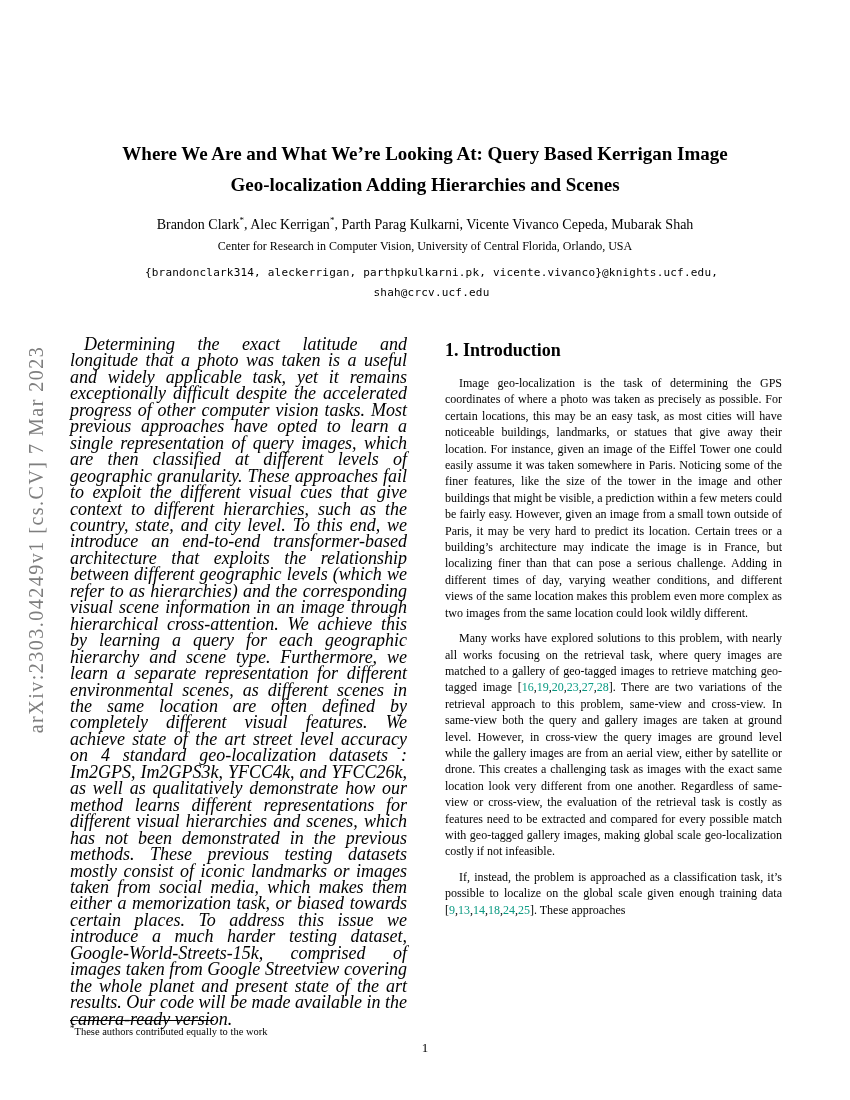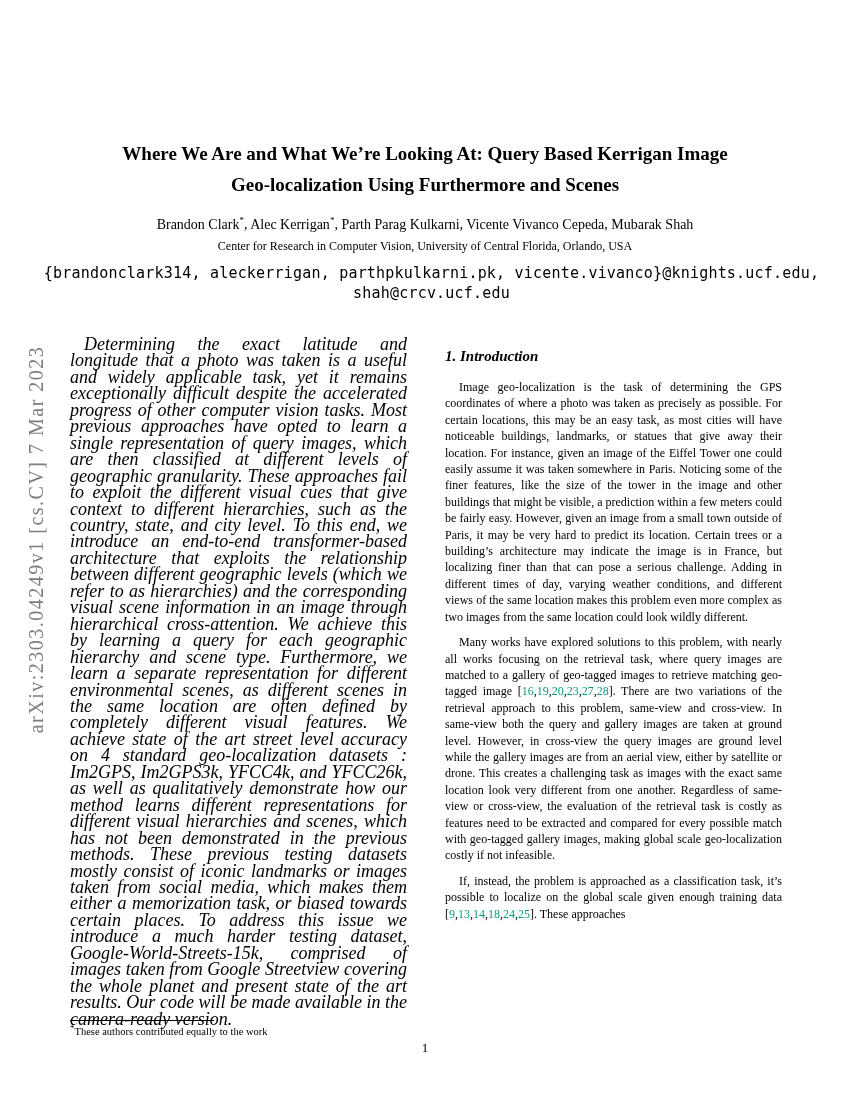--- a/index.html
+++ b/index.html
@@ -26,21 +26,21 @@
     white-space: nowrap;
   }
   .header { position: absolute; top: 138px; left: 0; width: 100%; text-align: center; }
   .title { margin: 0; font-size: 19px; font-weight: bold; line-height: 31px; }
   .title .tline { display: block; }
   .authors { margin-top: 17px; font-size: 14px; font-family: Liberation Serif, serif; }
   .affiliation { margin-top: 6px; font-size: 12px; }
   .emails {
     margin-top: 9px;
     font-family: "DejaVu Sans Mono", "Liberation Mono", monospace;
-    font-size: 15px;
+    font-size: 11px;
     line-height: 20px;
     letter-spacing: 0.2px;
     padding-left: 13px;
   }
   sup { font-size: 9px; line-height: 0; }
   .columns {
     position: absolute;
     top: 336px;
     left: 70px;
     width: 712px;
@@ -51,21 +51,21 @@
   .col { width: 337px; flex: 0 0 337px; }
   .abs-heading { margin: 0 0 13px 0; text-align: center; font-size: 14.5px; font-weight: bold; }
   .abstract-text {
     margin: 0;
     font-style: italic;
     font-size: 18px;
     line-height: 16.45px;
     text-align: justify;
     text-indent: 14px;
   }
-  .sec-heading { margin: 12px 0 14px 0; font-size: 15px; font-weight: bold; font-style: italic; }
+  .sec-heading { margin: 4px 0 14px 0; font-size: 18px; font-weight: bold; }
   .body-par {
     margin: 0 0 9px 0;
     font-size: 12px;
     line-height: 16.4px;
     text-align: justify;
     text-indent: 14px;
   }
   .cite { color: var(--cite-color, #089981); cursor: pointer; }
   .footnote-block { position: absolute; left: 70px; top: 1020px; width: 337px; }
   .footnote-rule { width: 144px; border-top: 1px solid #000; margin-bottom: 5px; }
@@ -75,21 +75,21 @@
 </head>
 <body>
 
 <div class="page">
 
   <div class="watermark">arXiv:2303.04249v1  [cs.CV]  7 Mar 2023</div>
 
   <header class="header">
     <h1 class="title">
       <span class="tline">Where We Are and What We’re Looking At: Query Based Kerrigan Image</span>
-      <span class="tline">Geo-localization Using Furthermore and Scenes</span>
+      <span class="tline">Geo-localization Adding Hierarchies and Scenes</span>
     </h1>
     <div class="authors"><span>Brandon Clark</span><sup>*</sup><span>, Alec Kerrigan</span><sup>*</sup><span>, Parth Parag Kulkarni, Vicente Vivanco Cepeda, Mubarak Shah</span></div>
     <div class="affiliation">Center for Research in Computer Vision, University of Central Florida, Orlando, USA</div>
     <div class="emails">
       <div>{brandonclark314, aleckerrigan, parthpkulkarni.pk, vicente.vivanco}@knights.ucf.edu,</div>
       <div>shah@crcv.ucf.edu</div>
     </div>
   </header>
 
   <main class="columns">

